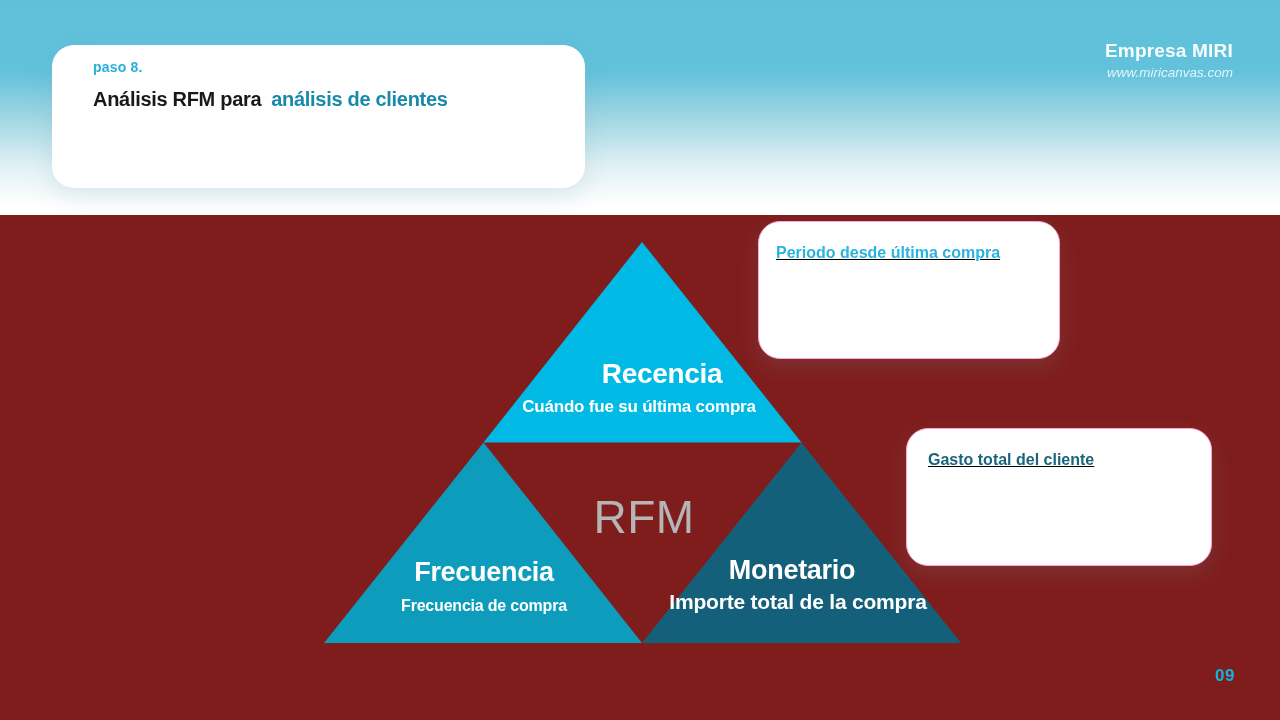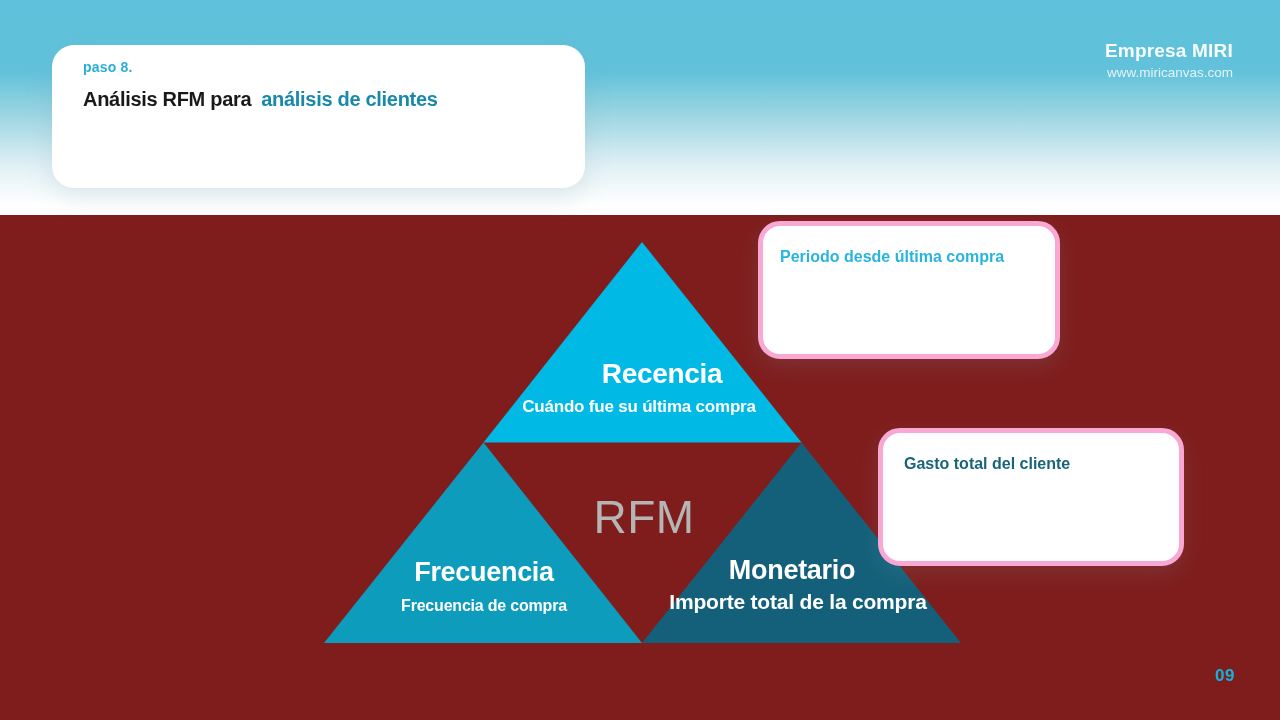--- a/index.html
+++ b/index.html
@@ -14,60 +14,60 @@
   .top-gradient{
     position:absolute;left:0;top:0;width:1280px;height:215px;
     background:linear-gradient(180deg,#5ec0da 0px,#62c2db 72px,#a6d9e4 122px,#e0f0f4 165px,#ffffff 205px);
   }
 
   
   .header-card{
     position:absolute;left:52px;top:45px;width:533px;height:143px;
     background:#ffffff;border-radius:22px;
     box-shadow:0 10px 26px rgba(116,156,170,0.18);
-    padding:14px 0 0 31px;box-sizing:border-box;
+    padding:14px 0 0 41px;box-sizing:border-box;
   }
   .step-label{font-size:14px;font-weight:700;color:#29aedb;letter-spacing:0.2px;}
   .card-title{margin-top:13px;font-size:20px;font-weight:700;color:#191919;letter-spacing:-0.3px;white-space:nowrap;}
   .card-title .accent{color:#1889a9;margin-left:10px;}
   .card-desc{
     margin-top:11px;width:478px;font-size:11px;line-height:1.55;color:#1f1f1f;font-weight:400;
   }
 
   
   .brand{position:absolute;top:40px;right:47px;text-align:right;}
   .brand-name{font-size:19px;font-weight:600;color:rgba(255,255,255,0.95);letter-spacing:0.2px;}
-  .brand-site{margin-top:3px;font-size:13.5px;font-weight:400;color:rgba(255,255,255,0.82);}
+  .brand-site{margin-top:3px;font-size:13.5px;font-weight:400;color:rgba(255,255,255,0.82);font-style:italic;}
 
   
   .pyramid-svg{position:absolute;left:324px;top:242px;width:637px;height:401px;}
   .tri-label{position:absolute;transform:translate(-50%,-50%);text-align:center;color:#ffffff;white-space:nowrap;}
   .tri-title{font-weight:700;letter-spacing:-0.3px;}
   .tri-sub{font-weight:700;letter-spacing:-0.2px;}
   .lbl-recencia-title{left:662px;top:374px;font-size:28px;}
   .lbl-recencia-sub{left:639px;top:407px;font-size:17px;}
   .lbl-frecuencia-title{left:484px;top:572px;font-size:27px;}
   .lbl-frecuencia-sub{left:484px;top:606px;font-size:16px;}
   .lbl-monetario-title{left:792px;top:570px;font-size:27px;}
   .lbl-monetario-sub{left:798px;top:602px;font-size:21px;text-align:right;}
   .rfm-center{
     position:absolute;left:644px;top:517px;transform:translate(-50%,-50%);
     font-size:46px;font-weight:400;color:#b5b5b5;letter-spacing:0.5px;
   }
 
   
   .callout{
     position:absolute;background:#ffffff;border-radius:22px;
-    border:5px solid #f9a8d4;
+    border:1px solid #f9a8d4;
     box-shadow:0 8px 22px rgba(130,160,172,0.16);
-    box-sizing:border-box;font-weight:600;
+    box-sizing:border-box;font-weight:600;text-decoration:underline;
   }
   .callout-a{left:758px;top:221px;width:302px;height:138px;padding:22px 16px 0 17px;font-size:16px;}
   .callout-b{left:76px;top:428px;width:305px;height:138px;padding:33px 14px 0 20px;font-size:13px;}
-  .callout-c{left:878px;top:428px;width:306px;height:138px;padding:22px 16px 0 21px;font-size:16px;}
+  .callout-c{left:906px;top:428px;width:306px;height:138px;padding:22px 16px 0 21px;font-size:16px;}
 
   .page-number{
     position:absolute;right:45px;top:666px;
     font-size:17px;font-weight:700;color:#12b3dd;letter-spacing:0.5px;
   }
 </style>
 </head>
 <body>
 
 <div class="slide">

